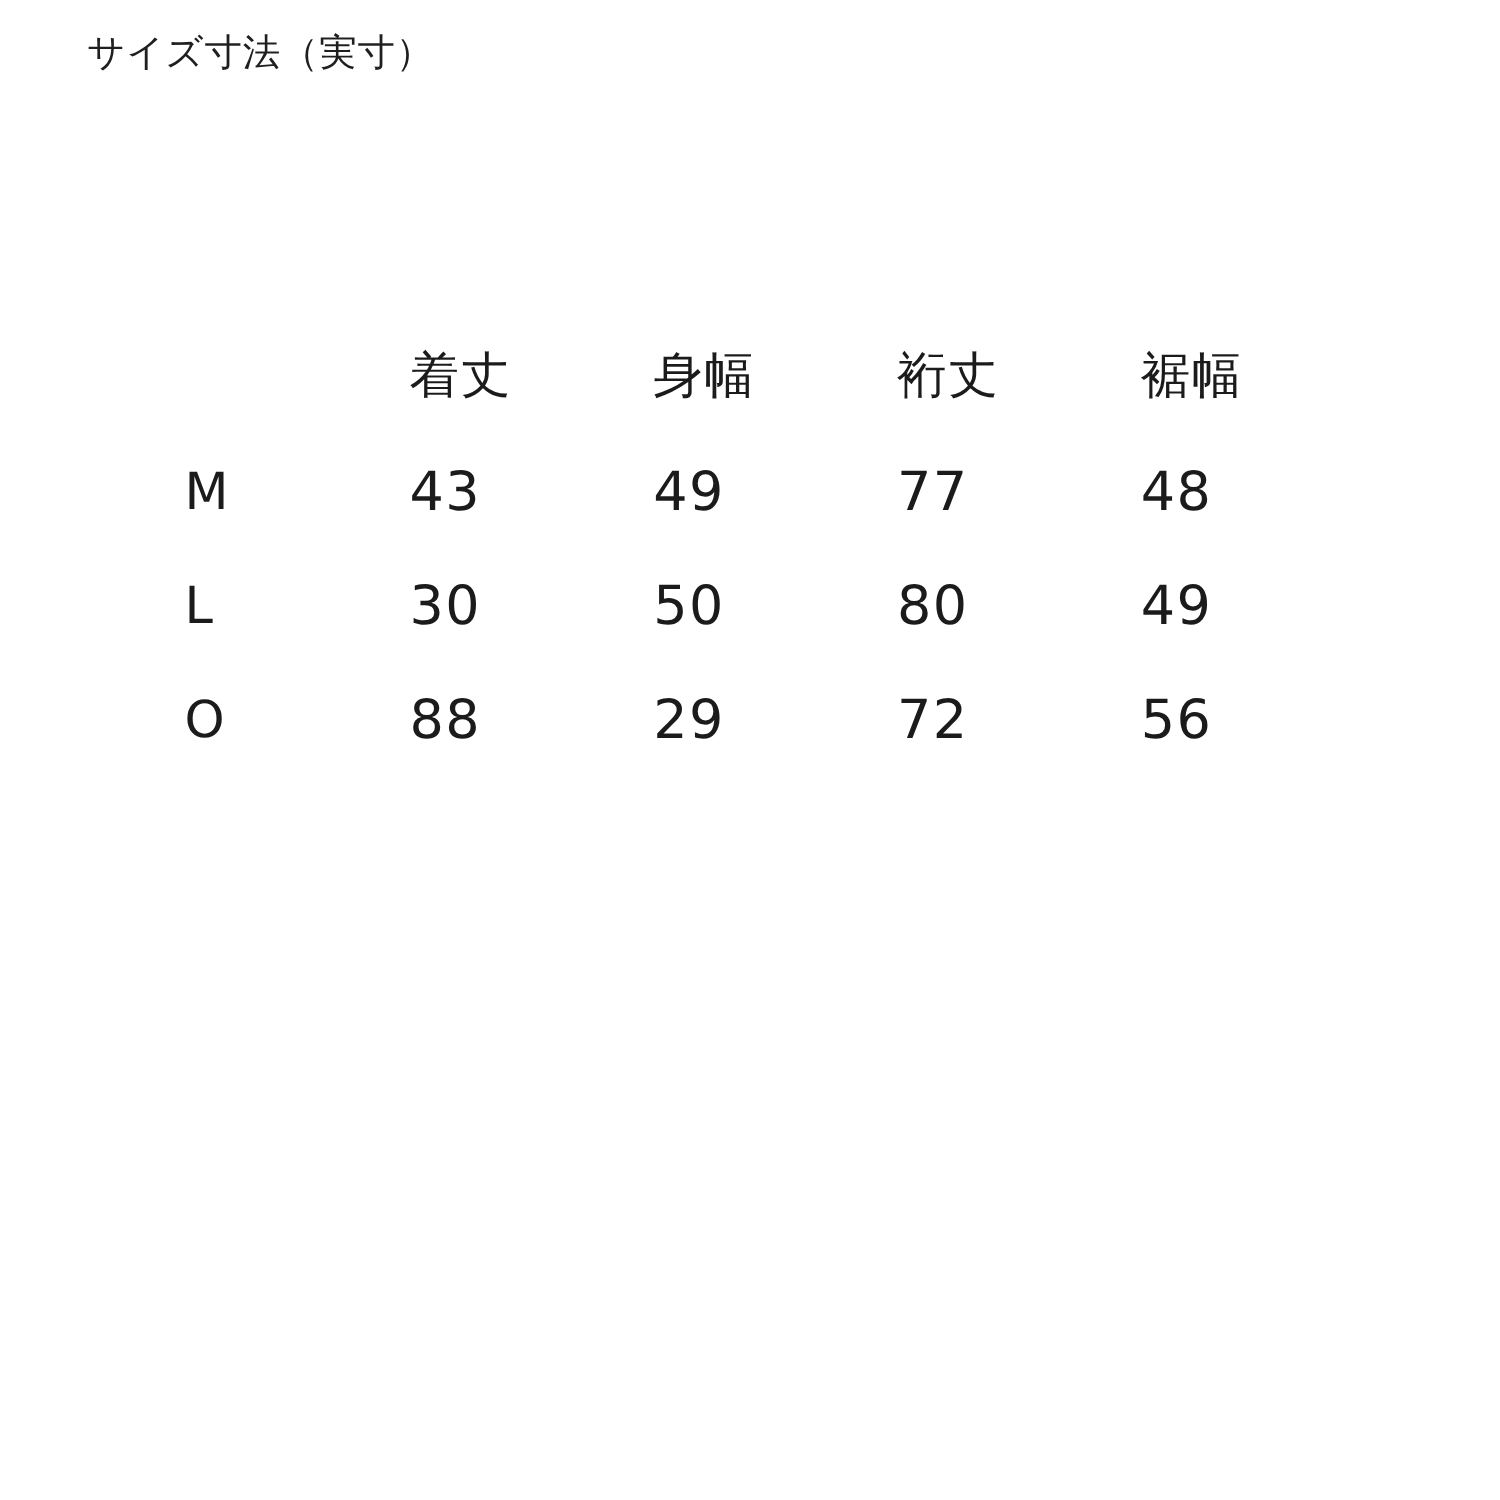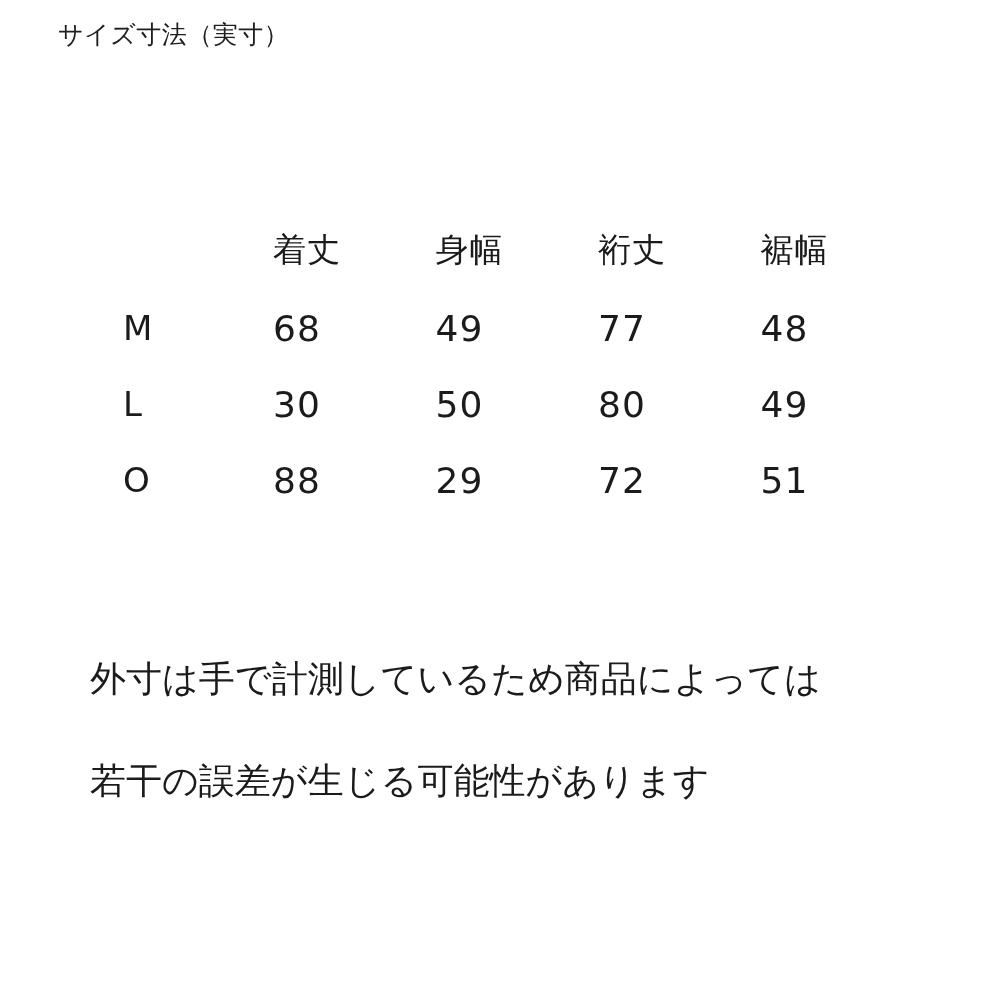--- a/index.html
+++ b/index.html
@@ -92,40 +92,36 @@
         <th class="corner"></th>
         <th>着丈</th>
         <th>身幅</th>
         <th>裄丈</th>
         <th>裾幅</th>
       </tr>
     </thead>
     <tbody>
       <tr>
         <td class="rowlabel">M</td>
-        <td>68</td>
+        <td>43</td>
         <td>49</td>
         <td>77</td>
         <td>48</td>
       </tr>
       <tr>
         <td class="rowlabel">L</td>
         <td>30</td>
         <td>50</td>
         <td>80</td>
         <td>49</td>
       </tr>
       <tr>
         <td class="rowlabel">O</td>
         <td>88</td>
         <td>29</td>
         <td>72</td>
-        <td>51</td>
+        <td>56</td>
       </tr>
     </tbody>
   </table>
 
-  <div class="note">
-    <div>外寸は手で計測しているため商品によっては</div>
-    <div>若干の誤差が生じる可能性があります</div>
-  </div>
 
 </div>
 
 </body></html>

